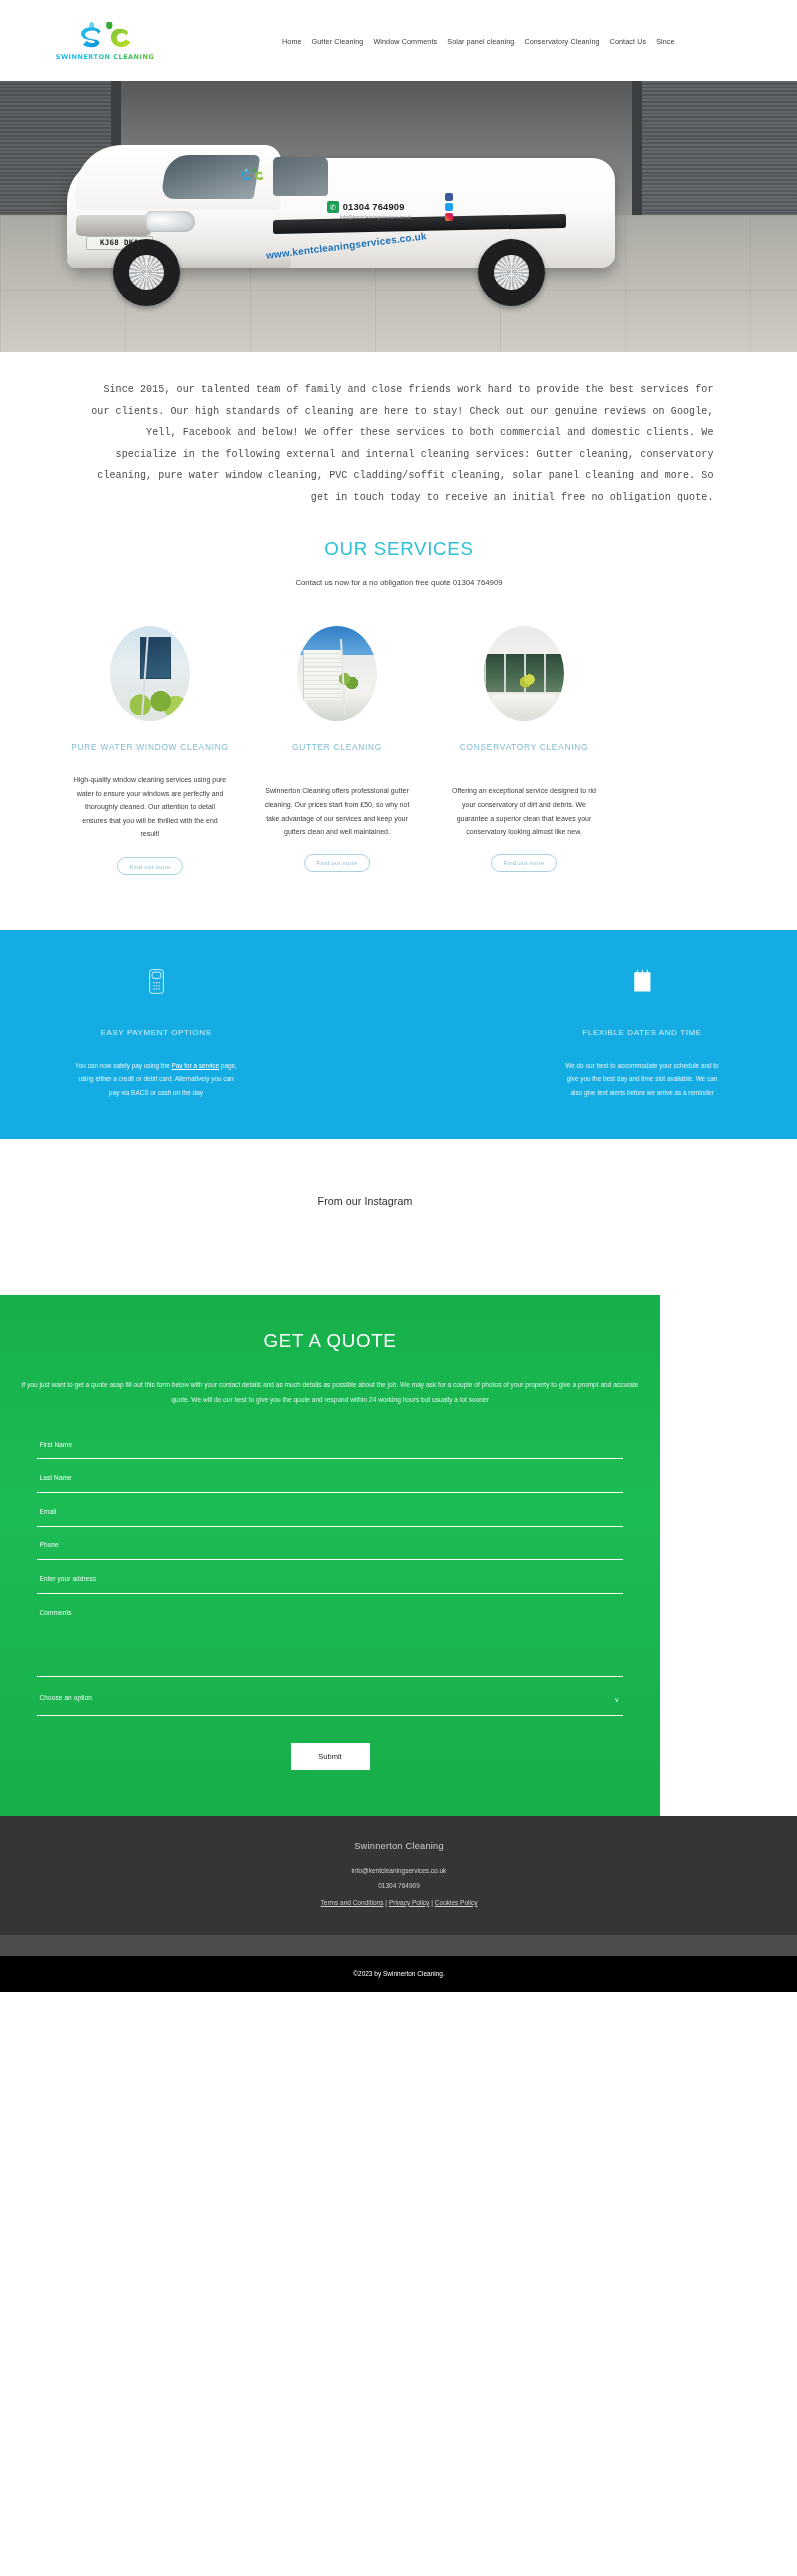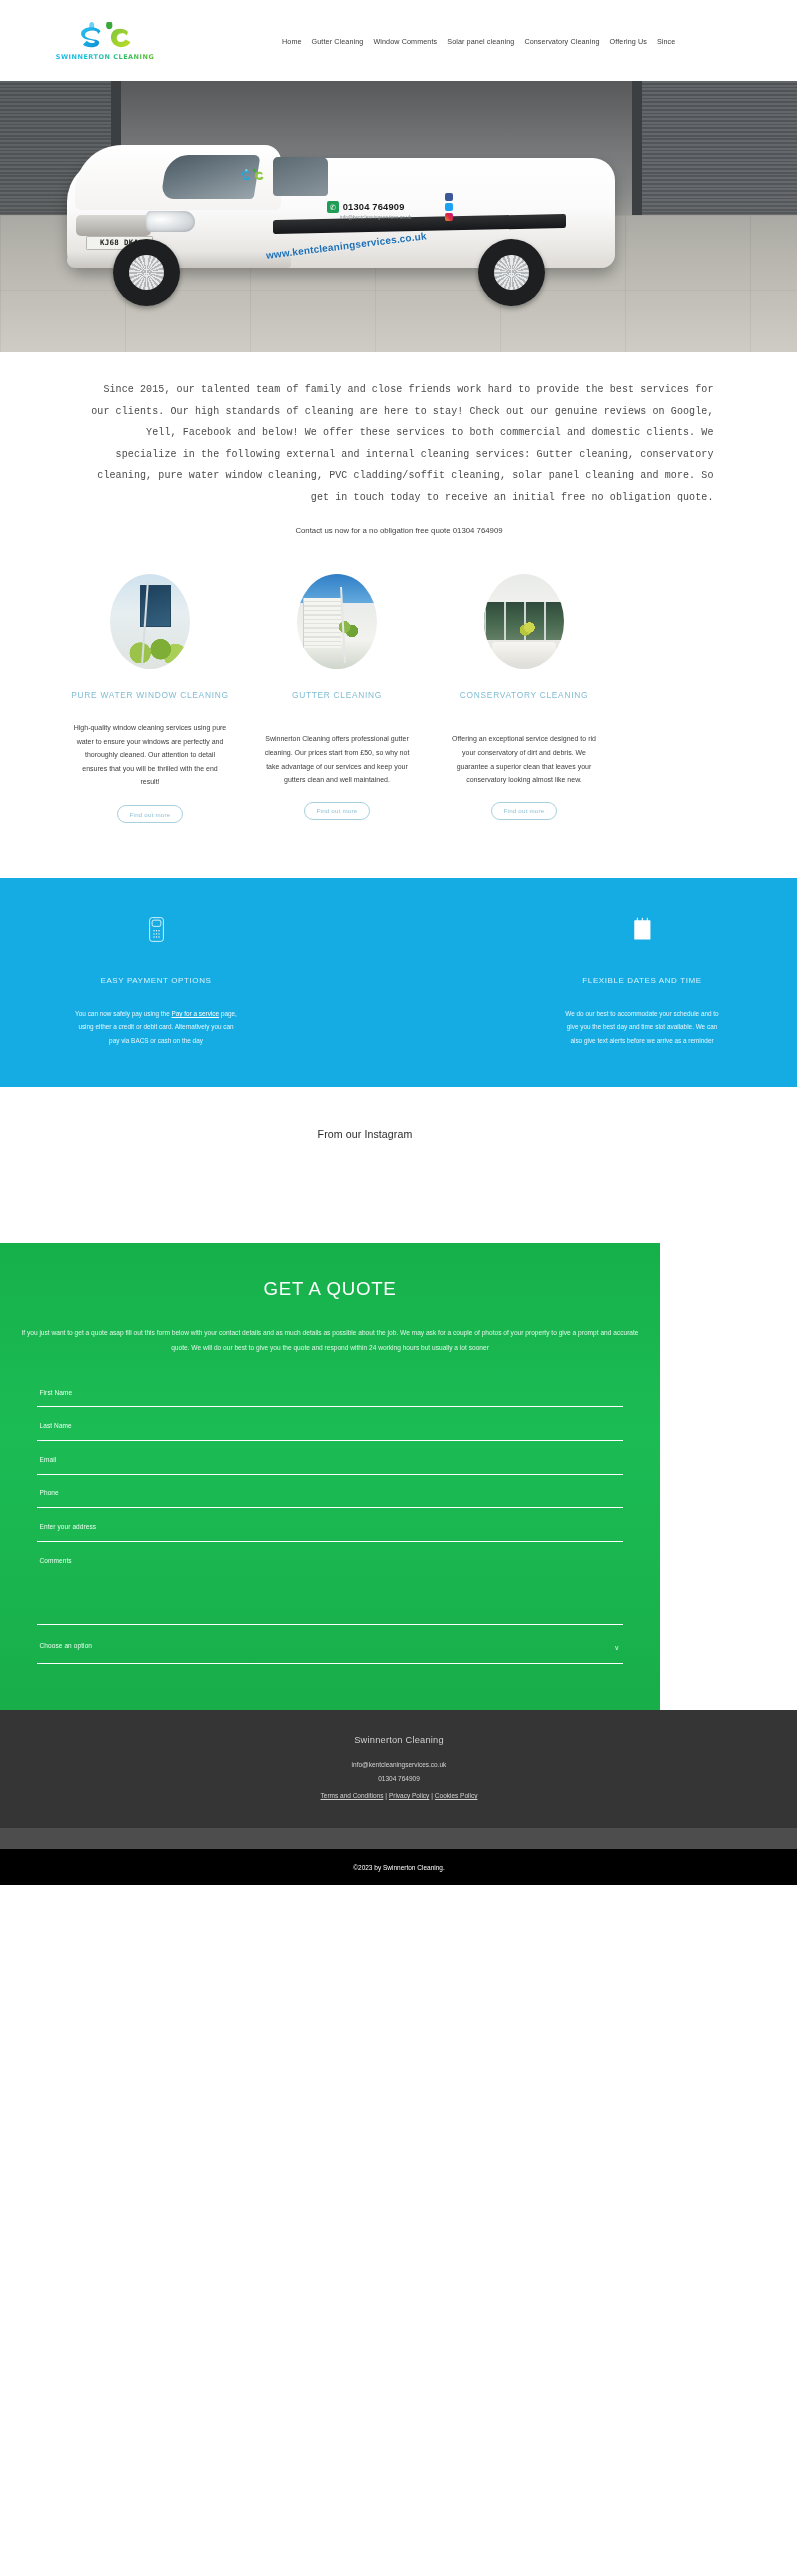--- a/index.html
+++ b/index.html
@@ -344,21 +344,21 @@
   .feat-text {
     margin-top: 22.4px; width: 162px;
     font-size: 6.4px; line-height: 2.05; color:#e6f6fd; text-align:center;
   }
   .feat-text a { color:#ffffff; text-decoration: underline; }
 
   
   .insta {
     width:730px; background:#fff; height: 156px;
     display:flex; align-items:flex-start; justify-content:center;
-    padding-top: 41px;
+    padding-top: 56px;
   }
   .insta-title { font-size: 10.6px; color:#2b2b2b; font-weight:400; letter-spacing:0.1px; }
 
   
   .quote {
     width:660px; background:#1db954;
     background: linear-gradient(180deg,#16b04a 0%, #1cbc55 40%, #18ae49 100%);
     padding: 35px 0 46px;
   }
   .quote-title {
@@ -442,21 +442,21 @@
     </div>
     <div class="logo-word">SWINNERTON CLEANING</div>
   </div>
 
   <nav class="main-nav">
     <span class="nav-item">Home</span>
     <span class="nav-item">Gutter Cleaning</span>
     <span class="nav-item">Window Comments</span>
     <span class="nav-item">Solar panel cleaning</span>
     <span class="nav-item">Conservatory Cleaning</span>
-    <span class="nav-item">Offering Us</span>
+    <span class="nav-item">Contact Us</span>
     <span class="nav-item">Since</span>
   </nav>
 </header>
 
 <section class="hero">
   <div class="hero-bg"></div>
   <div class="hero-shutter l"></div>
   <div class="hero-shutter-frame" style="left:111px"></div>
   <div class="hero-shutter r"></div>
   <div class="hero-shutter-frame" style="right:156px"></div>
@@ -497,20 +497,21 @@
     <div class="van-url">www.kentcleaningservices.co.uk</div>
 
     <div class="van-wheel front"></div>
     <div class="van-wheel rear"></div>
   </div>
 </section>
 
 <section class="intro">
   <p class="intro-copy">Since 2015, our talented team of family and close friends work hard to provide the best services for our clients. Our high standards of cleaning are here to stay! Check out our genuine reviews on Google, Yell, Facebook and below! We offer these services to both commercial and domestic clients. We specialize in the following external and internal cleaning services: Gutter cleaning, conservatory cleaning, pure water window cleaning, PVC cladding/soffit cleaning, solar panel cleaning and more. So get in touch today to receive an initial free no obligation quote.</p>
 
+  <h2 class="section-title">OUR SERVICES</h2>
   <p class="section-sub">Contact us now for a no obligation free quote 01304 764909</p>
 
   <div class="services">
 
     <div class="svc a">
       <div class="svc-photo">
         <div class="ph ph-window">
             <div class="foliage"></div>
           </div>
       </div>
@@ -624,20 +625,23 @@
     <div class="field comments">
       <span class="field-label">Comments</span>
       <input class="field-input" type="text" value="" style="">
     </div>
 
     <div class="field select">
       <span class="field-label">Choose an option</span>
       <span class="chev">∨</span>
     </div>
 
+    <div class="submit-wrap">
+      <button class="submit-btn">Submit</button>
+    </div>
   </form>
 </section>
 
 <footer class="footer">
   <div class="footer-brand">Swinnerton Cleaning</div>
   <div class="footer-email">info@kentcleaningservices.co.uk</div>
   <div class="footer-phone">01304 764909</div>
   <div class="footer-links">
     <a href="#">Terms and Conditions</a><span class="footer-sep">|</span><a href="#">Privacy Policy</a><span class="footer-sep">|</span><a href="#">Cookies Policy</a>
   </div>

